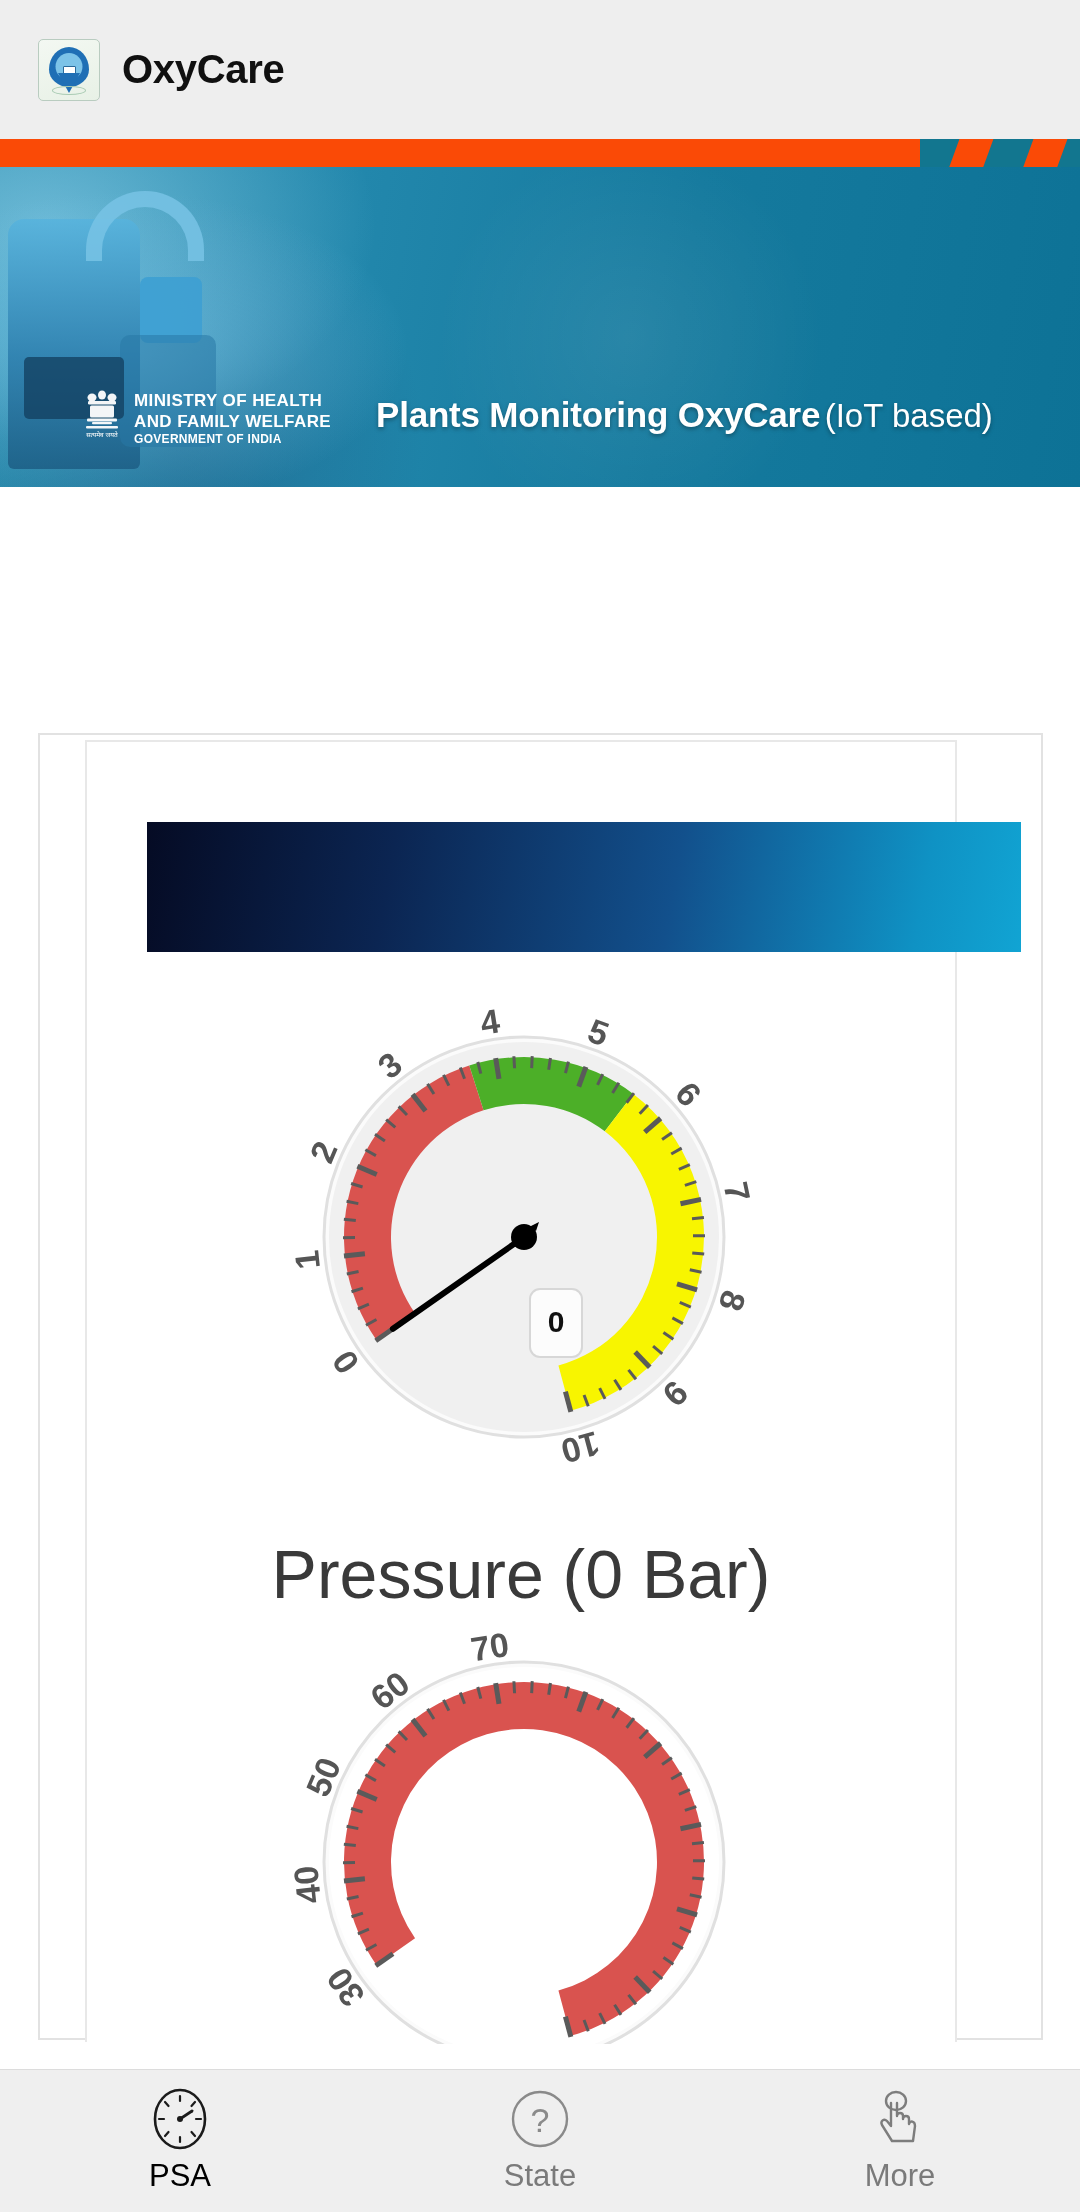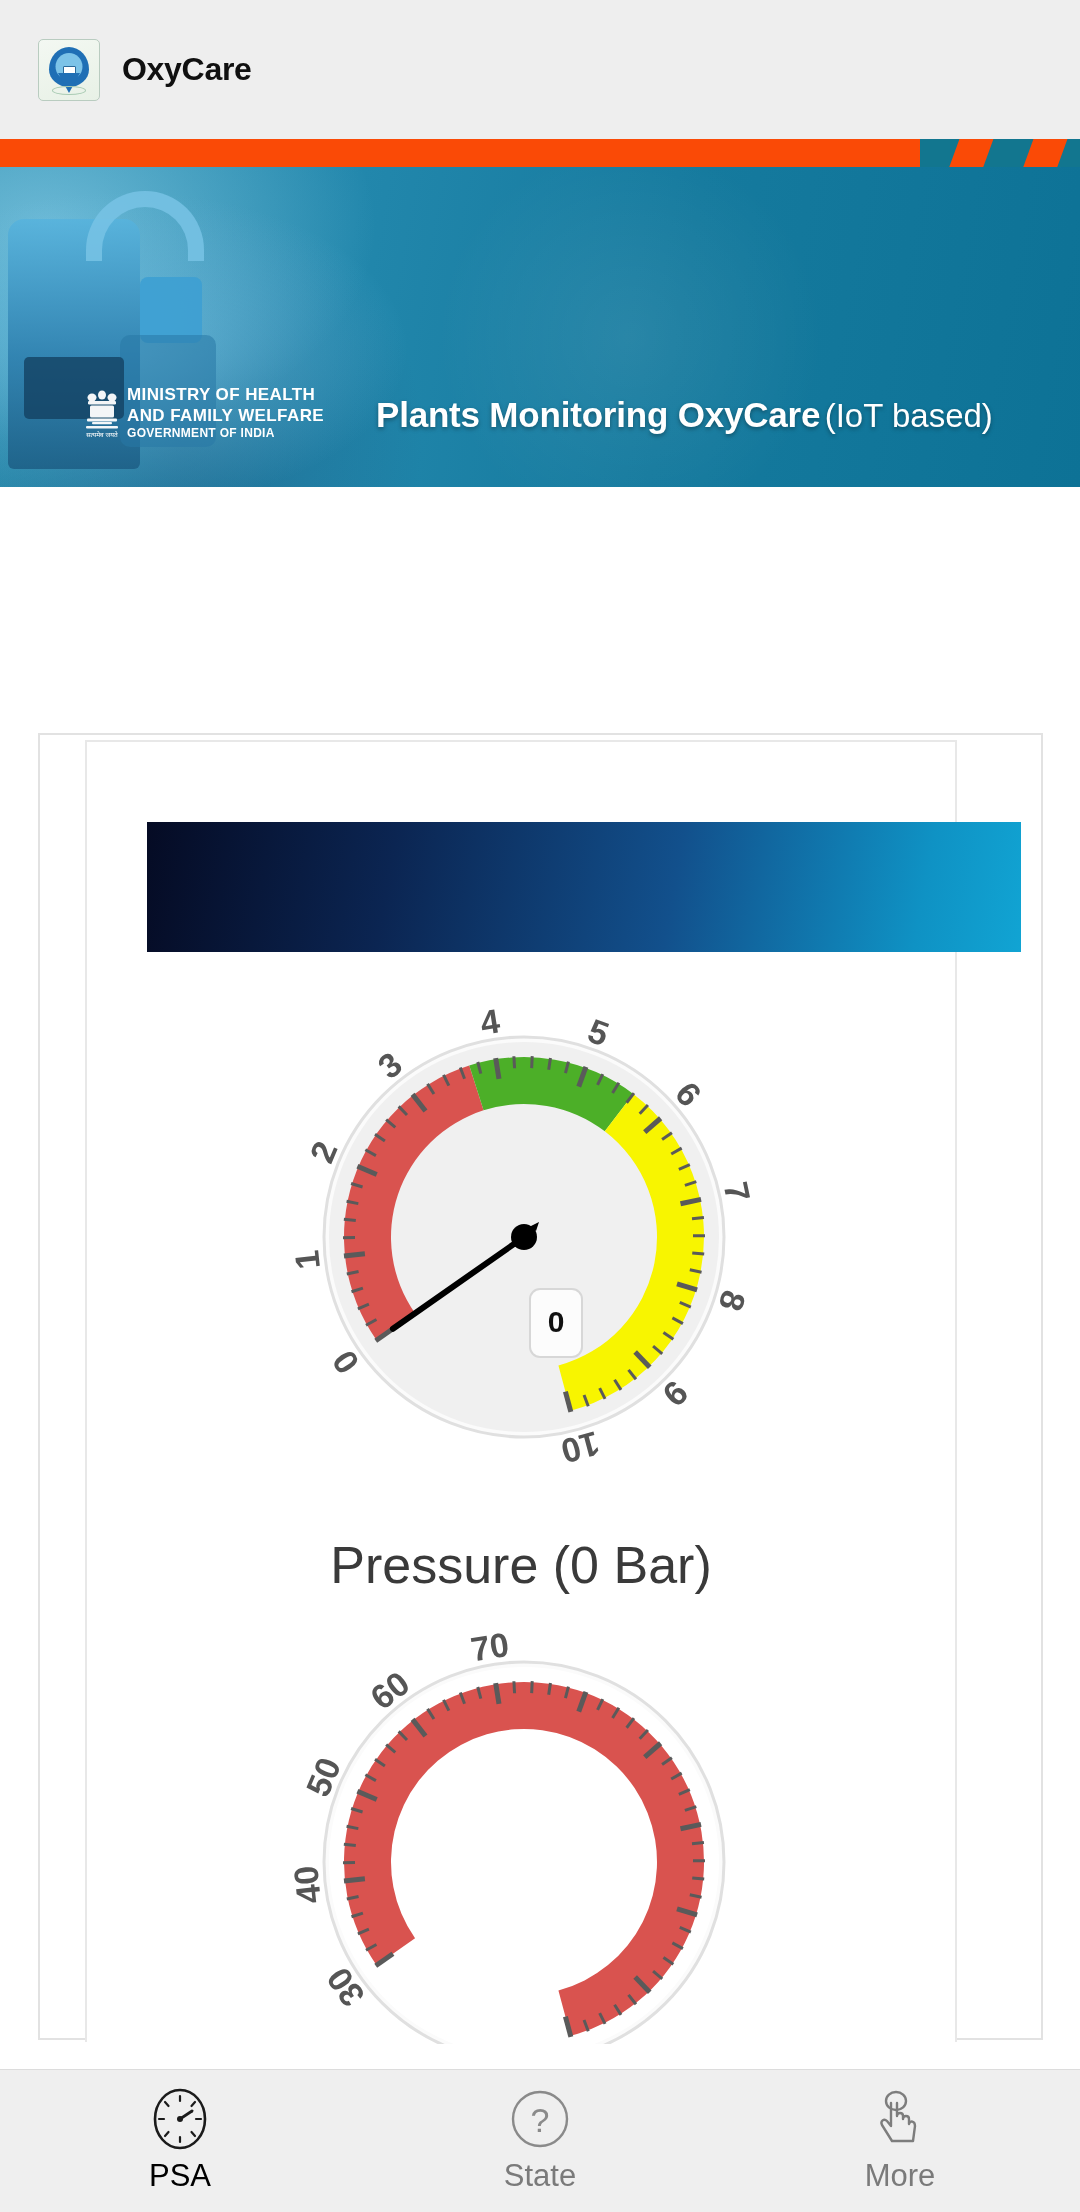--- a/index.html
+++ b/index.html
@@ -41,21 +41,21 @@
   .pin-dev {
     position:absolute; left:50%; top:13px; transform:translateX(-50%);
     width:13px; height:12px; background:#fff; border:1px solid #2a6a9b;
     border-radius:1px;
   }
   .pin-ripple {
     position: absolute; left: 50%; bottom: 5px; transform: translateX(-50%);
     width: 34px; height: 9px; border: 1px solid #a9cbb3; border-radius: 50%;
   }
   .app-title {
-    margin-left: 22px; font-size: 32px; font-weight: 700; color: #101010;
+    margin-left: 22px; font-size: 40px; font-weight: 700; color: #101010;
     letter-spacing: -0.3px;
   }
 
   
   .stripe {
     position: absolute; left: 0; top: 139px; width: 1080px; height: 28px;
     background: #fa4a06; overflow: hidden;
   }
   .stripe-notch {
     position: absolute; right: 0; top: 0; width: 160px; height: 28px;
@@ -105,21 +105,21 @@
     position:absolute; left:34px; top:200px; width:100px; height:62px;
     background: rgba(18,62,94,.75); border-radius: 5px;
   }
   .hero-sheen {
     position:absolute; left:420px; top:-40px; width:420px; height:420px;
     border-radius:50%;
     background: radial-gradient(circle, rgba(255,255,255,.08) 0%, rgba(255,255,255,0) 65%);
   }
   .emblem-block {
     position: absolute; left: 80px; top: 218px;
-    display: flex; align-items: flex-start; gap: 3px;
+    display: flex; align-items: flex-end; gap: 10px;
   }
   .emblem { width: 44px; height: 62px; position: relative; }
   .emblem svg { display:block; }
   .emblem-text { color: #ffffff; line-height: 1.22; }
   .emblem-text .l1, .emblem-text .l2 {
     font-size: 17px; font-weight: 700; letter-spacing: .4px;
   }
   .emblem-text .l3 { font-size: 12px; font-weight: 700; letter-spacing: .3px; }
   .hero-title {
     position: absolute; left: 376px; top: 228px;
@@ -179,21 +179,21 @@
     font-family: "Liberation Sans", sans-serif;
     font-size: 34px; font-weight: 700; fill: #555555;
   }
   .value-box-rect { fill: #fcfcfc; stroke: #d7d7d7; stroke-width: 2; }
   .value-box-text {
     font-family: "Liberation Sans", sans-serif;
     font-size: 30px; font-weight: 700; fill: #111111;
   }
   .gauge-caption {
     position: absolute; width: 100%; text-align: center;
-    font-size: 52px; color: #3a3a3a; font-weight: 400;
+    font-size: 68px; color: #3a3a3a; font-weight: 400;
   }
 
   
   .bottomnav {
     position: absolute; left: 0; bottom: 0; width: 1080px; height: 143px;
     background: #efefef; display: flex; border-top: 1px solid #dcdcdc;
   }
   .nav-item {
     flex: 1; display: flex; flex-direction: column;
     align-items: center; justify-content: center; gap: 8px; cursor: pointer;

